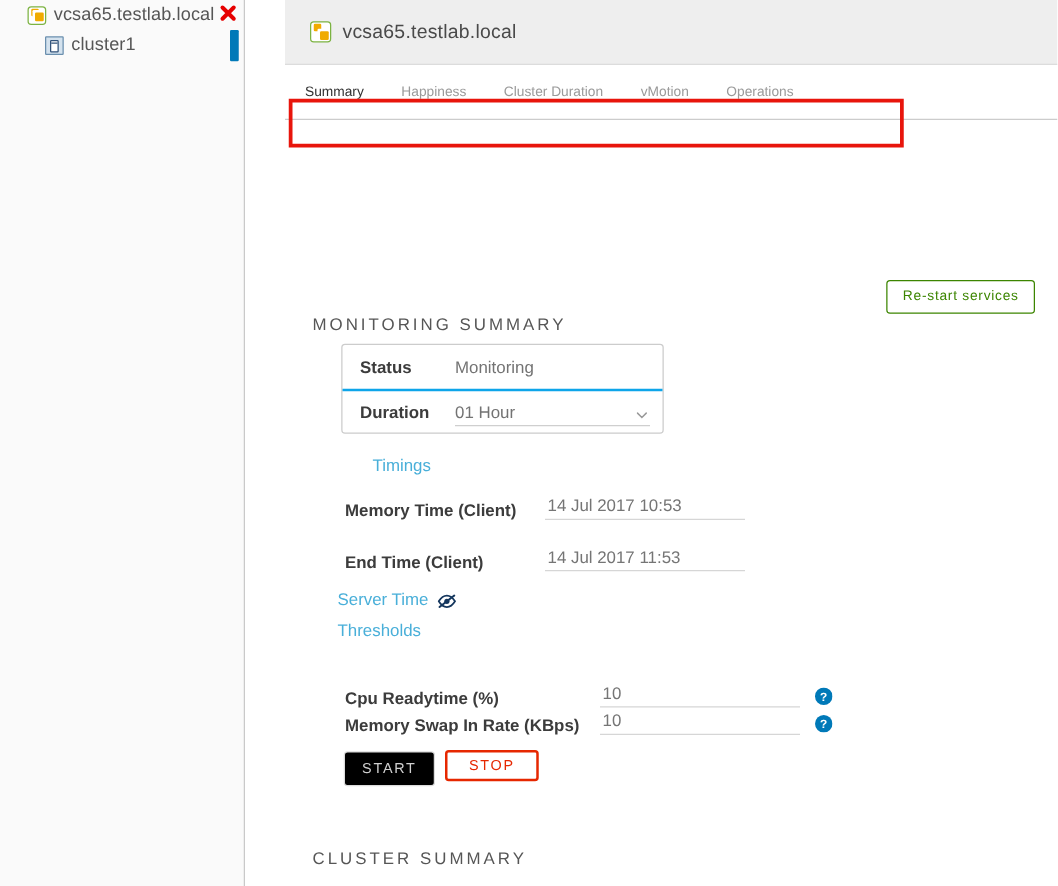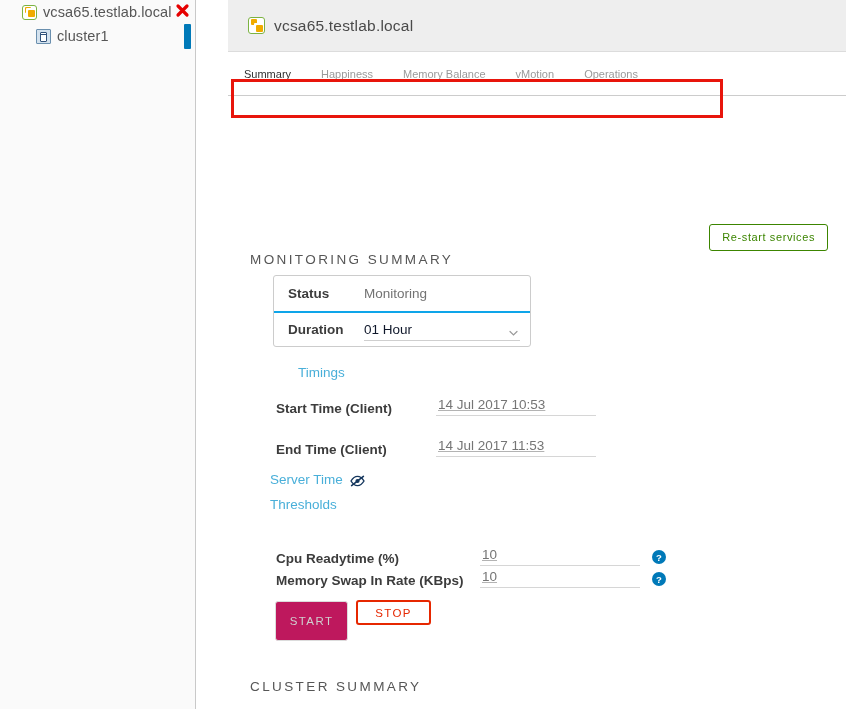--- a/index.html
+++ b/index.html
@@ -236,21 +236,21 @@
     position: relative;
     width: 156px;
     border-bottom: 1px solid #cfcfcf;
     height: 22px;
     display: flex;
     align-items: center;
     cursor: pointer;
   }
   .duration-select .dv {
     font-size: 13.5px;
-    color: #0f172a;
+    color: #737373;
   }
   .chev {
     position: absolute;
     right: 2px; top: 5px;
     width: 9px; height: 9px;
   }
 
   .sub-link {
     position: absolute;
     font-size: 13.5px;
@@ -282,21 +282,20 @@
   .field-input {
     border: none;
     border-bottom: 1px solid #d6d6d6;
     outline: none;
     background: transparent;
     font-family: "Liberation Sans", sans-serif;
     font-size: 13.5px;
     color: #b3b3b3;
     padding: 0 0 3px 2px;
     height: 20px;
-    text-decoration: underline;
   }
 
   #row-start-time { left: 48px; top: 300px; }
   #row-start-time .field-label { width: 160px; }
   #row-start-time .field-input { width: 160px; }
 
   #row-end-time { left: 48px; top: 341px; }
   #row-end-time .field-label { width: 160px; }
   #row-end-time .field-input { width: 160px; }
 
@@ -311,24 +310,24 @@
   .help-icon {
     width: 14px; height: 14px;
     margin-left: 12px;
     margin-bottom: 2px;
     cursor: pointer;
   }
 
   #btn-start {
     position: absolute;
     left: 47px; top: 505px;
-    width: 73px; height: 40px;
+    width: 73px; height: 28px;
     border: 1px solid #dcdcdc;
     border-radius: 3px;
-    background: #be185d;
+    background: #000000;
     color: #cfcfcf;
     font-size: 11.5px;
     letter-spacing: 1.4px;
     font-family: "Liberation Sans", sans-serif;
     cursor: default;
   }
   #btn-stop {
     position: absolute;
     left: 128px; top: 504px;
     width: 75px; height: 25px;
@@ -379,21 +378,21 @@
   <div id="content">
 
     <div id="obj-header">
       <span class="vc-icon"></span>
       <span id="obj-title">vcsa65.testlab.local</span>
     </div>
 
     <div id="tabbar">
       <div class="tab active">Summary</div>
       <div class="tab">Happiness</div>
-      <div class="tab">Memory Balance</div>
+      <div class="tab">Cluster Duration</div>
       <div class="tab">vMotion</div>
       <div class="tab">Operations</div>
     </div>
 
     <div id="body-area">
 
       <button id="restart-btn">Re-start services</button>
 
       <div id="monitoring-summary-title" class="section-title">MONITORING SUMMARY</div>
 
@@ -411,21 +410,21 @@
                 <path d="M1 2.5 L4.5 6 L8 2.5" stroke="#9a9a9a" stroke-width="1.2" fill="none" stroke-linecap="round"></path>
               </svg>
             </span>
           </span>
         </div>
       </div>
 
       <div id="timings-link" class="sub-link">Timings</div>
 
       <div id="row-start-time" class="field-row">
-        <span class="field-label">Start Time (Client)</span>
+        <span class="field-label">Memory Time (Client)</span>
         <input class="field-input" type="text" placeholder="14 Jul 2017 10:53" style="">
       </div>
 
       <div id="row-end-time" class="field-row">
         <span class="field-label">End Time (Client)</span>
         <input class="field-input" type="text" placeholder="14 Jul 2017 11:53" style="">
       </div>
 
       <div id="server-time-link" class="sub-link">
         <span>Server Time</span>

